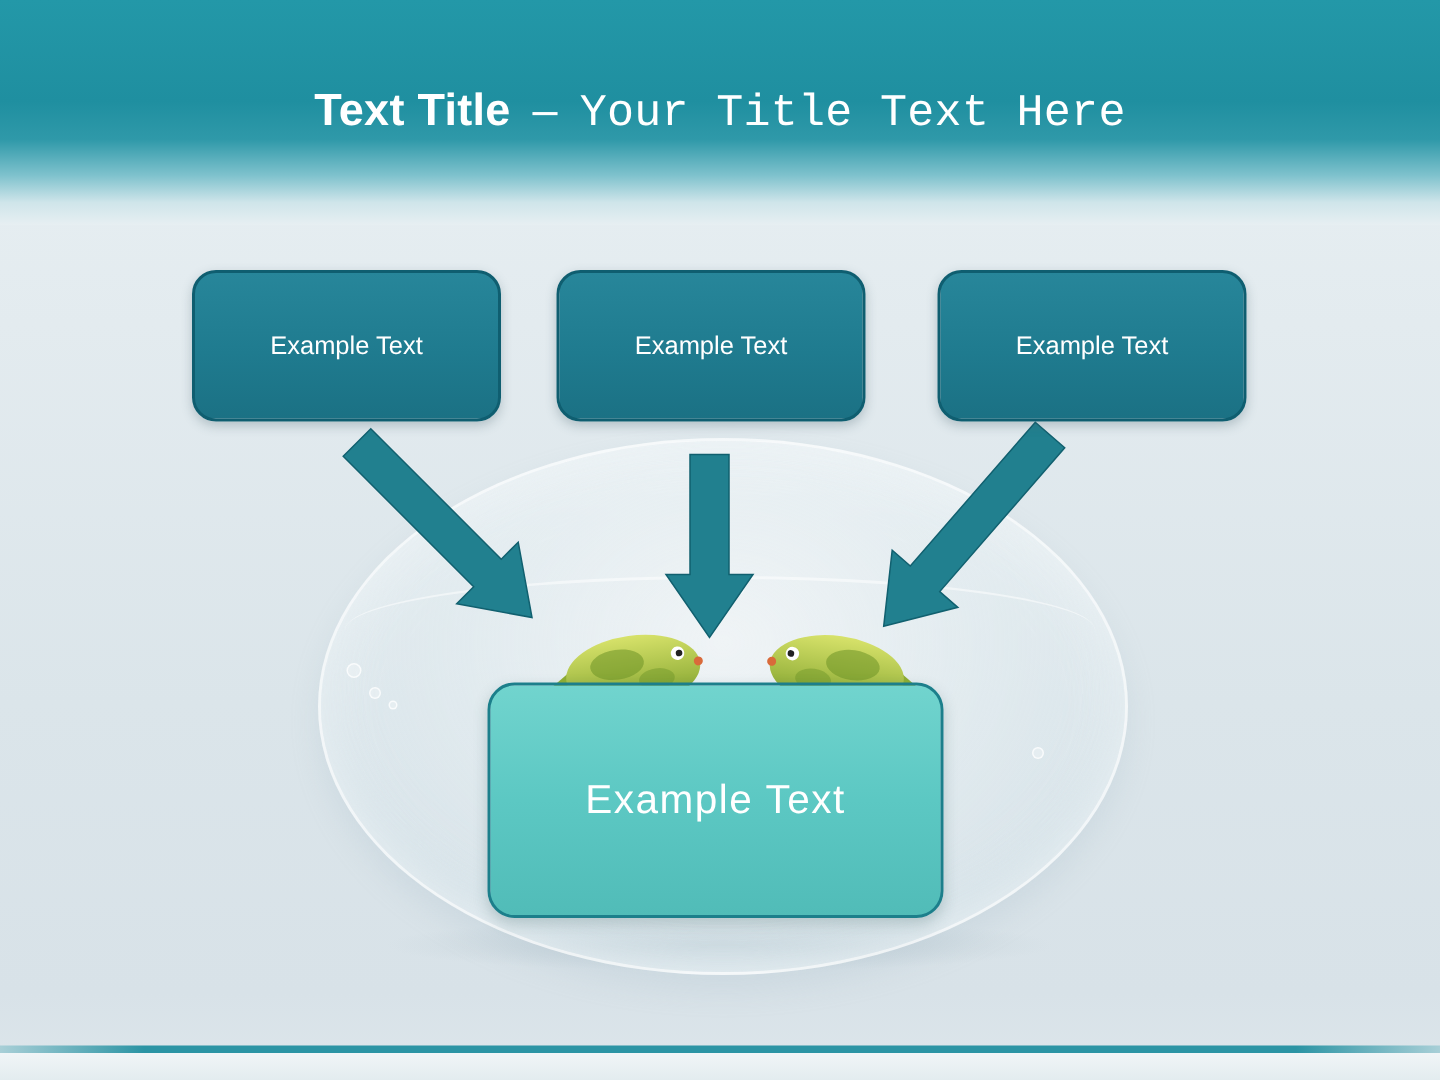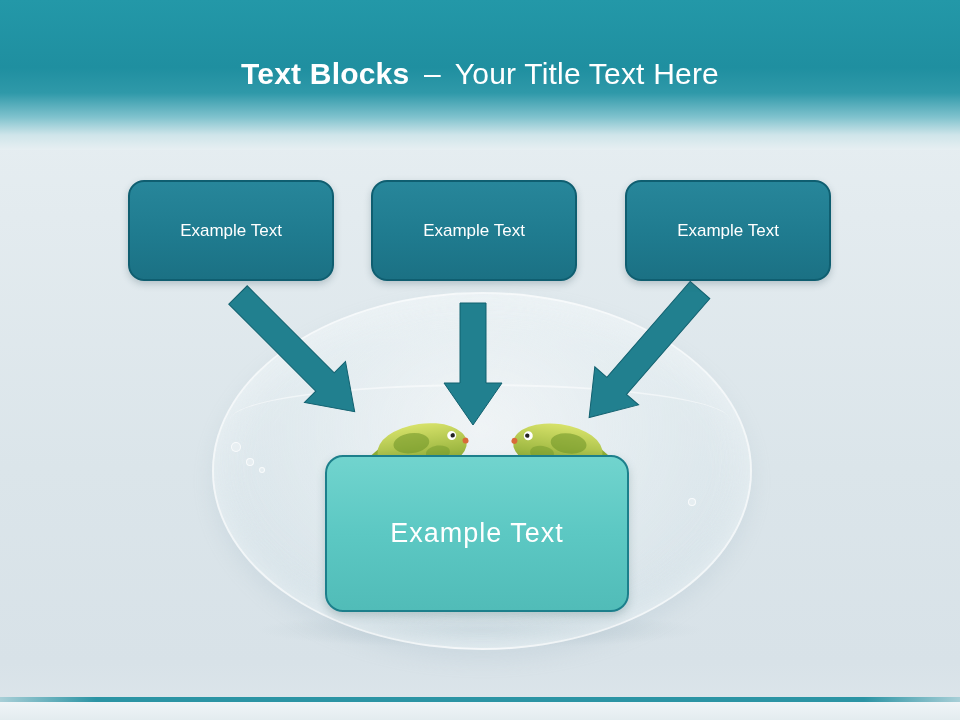--- a/index.html
+++ b/index.html
@@ -12,21 +12,21 @@
   .header{
     position:absolute;top:0;left:0;width:100%;height:150px;
     background:linear-gradient(180deg,#2398a8 0%,#1f8fa0 45%,#2f99a9 62%,#7fc2cd 78%,#cfe5ea 90%,#e7eff2 100%);
   }
   .title{
     position:absolute;top:57px;left:0;width:100%;text-align:center;
     color:#ffffff;font-size:30px;letter-spacing:.2px;white-space:nowrap;
   }
   .title .bold{font-weight:700;}
   .title .sep{font-weight:400;padding:0 6px;}
-  .title .rest{font-weight:400;}
+  .title .rest{font-weight:400;font-family:Liberation Mono, monospace;}
   
   .bowl{
     position:absolute;left:212px;top:292px;width:536px;height:354px;
     border-radius:50%;z-index:1;
     background:radial-gradient(ellipse at 50% 38%,rgba(255,255,255,0.55) 0%,rgba(240,248,250,0.30) 45%,rgba(222,236,241,0.18) 70%,rgba(205,224,232,0.02) 100%);
     border:2px solid rgba(255,255,255,0.65);
     box-shadow:inset 0 0 45px rgba(255,255,255,0.75), inset 0 -14px 34px rgba(175,202,213,0.45), 0 10px 18px rgba(170,192,202,0.25);
   }
   .bowl-shadow{
     position:absolute;left:255px;top:612px;width:450px;height:36px;z-index:0;
@@ -78,21 +78,21 @@
   }
 </style>
 </head>
 <body>
 
 <div class="slide">
 
   <div class="header"></div>
 
   <div class="title">
-    <span class="bold">Text Blocks</span>
+    <span class="bold">Text Title</span>
     <span class="sep">–</span>
     <span class="rest">Your Title Text Here</span>
   </div>
 
   <div class="bowl-shadow"></div>
   <div class="bowl"></div>
   <div class="water-line"></div>
 
   <div class="bubble" style="left:231px;top:442px;width:8px;height:8px;"></div>
   <div class="bubble" style="left:246px;top:458px;width:6px;height:6px;"></div>

